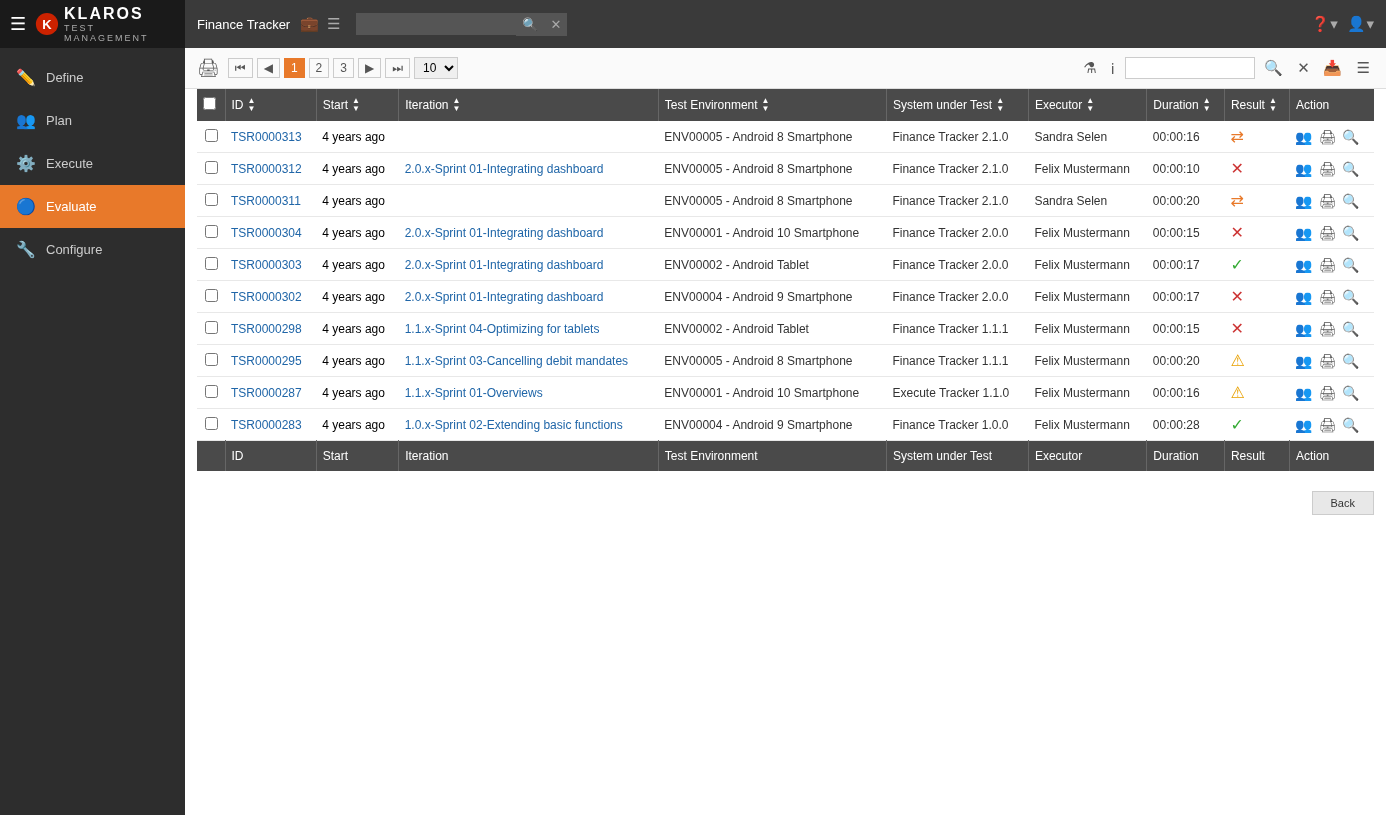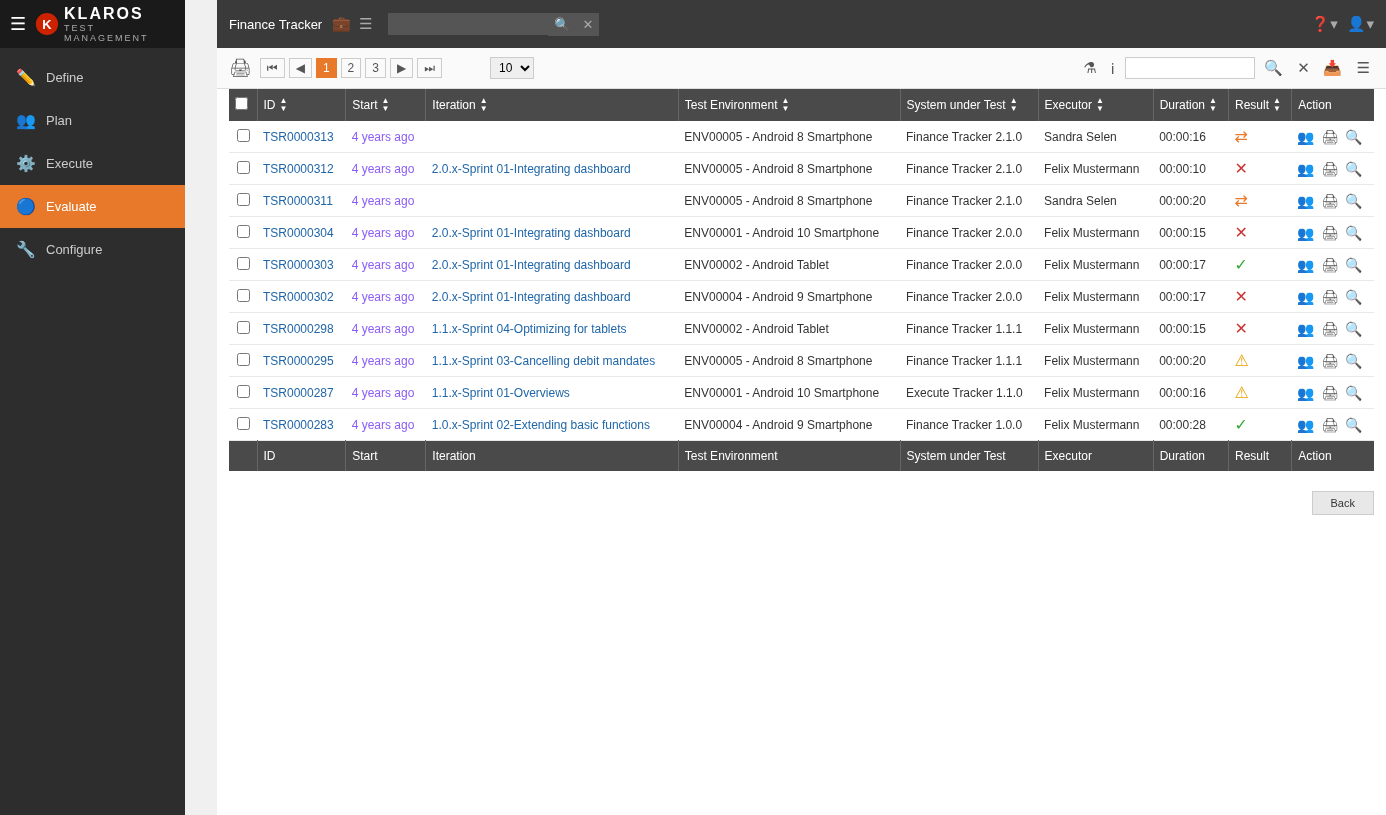--- a/index.html
+++ b/index.html
@@ -67,21 +67,20 @@
       color: #fff;
     }
     .nav-item .nav-icon { font-size: 16px; width: 20px; text-align: center; }
 
     
     .main-area {
       flex: 1;
       display: flex;
       flex-direction: column;
       overflow: hidden;
-      padding-left: 32px;
     }
     .topbar {
       background: #3a3a3a;
       height: 48px;
       display: flex;
       align-items: center;
       padding: 0 12px;
       gap: 10px;
       flex-shrink: 0;
     }
@@ -170,21 +169,20 @@
       padding: 2px 6px;
       cursor: pointer;
       font-size: 12px;
       color: #555;
     }
     .page-btn.active { background: #e8792a; color: #fff; border-color: #e8792a; }
     .page-size-select {
       border: 1px solid #ccc;
       padding: 2px 4px;
       font-size: 12px;
-      margin-left: 44px;
     }
     .toolbar-right { display: flex; align-items: center; gap: 6px; margin-left: auto; }
     .toolbar-right .icon-btn {
       background: none;
       border: none;
       cursor: pointer;
       font-size: 15px;
       color: #555;
       padding: 2px 4px;
     }
@@ -205,21 +203,21 @@
       font-weight: normal;
       border-right: 1px solid #666;
       white-space: nowrap;
     }
     thead th:last-child { border-right: none; }
     .th-sort { display: flex; align-items: center; gap: 4px; cursor: pointer; }
     .sort-arrows { display: flex; flex-direction: column; font-size: 8px; line-height: 1; }
     tbody tr { border-bottom: 1px solid #e8e8e8; }
     tbody td { padding: 6px 6px; color: #333; vertical-align: middle; }
     .td-id a { color: #2066a8; text-decoration: none; }
-    .td-start { color: #8b5cf6; white-space: nowrap; }
+    .td-start { color: #000000; white-space: nowrap; }
     .td-iteration { color: #2066a8; }
     .result-icon { font-size: 16px; }
     .result-mixed { color: #e8792a; }
     .result-fail { color: #cc3333; }
     .result-pass { color: #33aa33; }
     .result-warn { color: #e8a000; }
     .action-icons { display: flex; align-items: center; gap: 6px; }
     .action-icons span { cursor: pointer; color: #555; font-size: 14px; }
     .chk-col { width: 28px; text-align: center; }
     .chk-header { width: 28px; background: #4a4a4a; }

